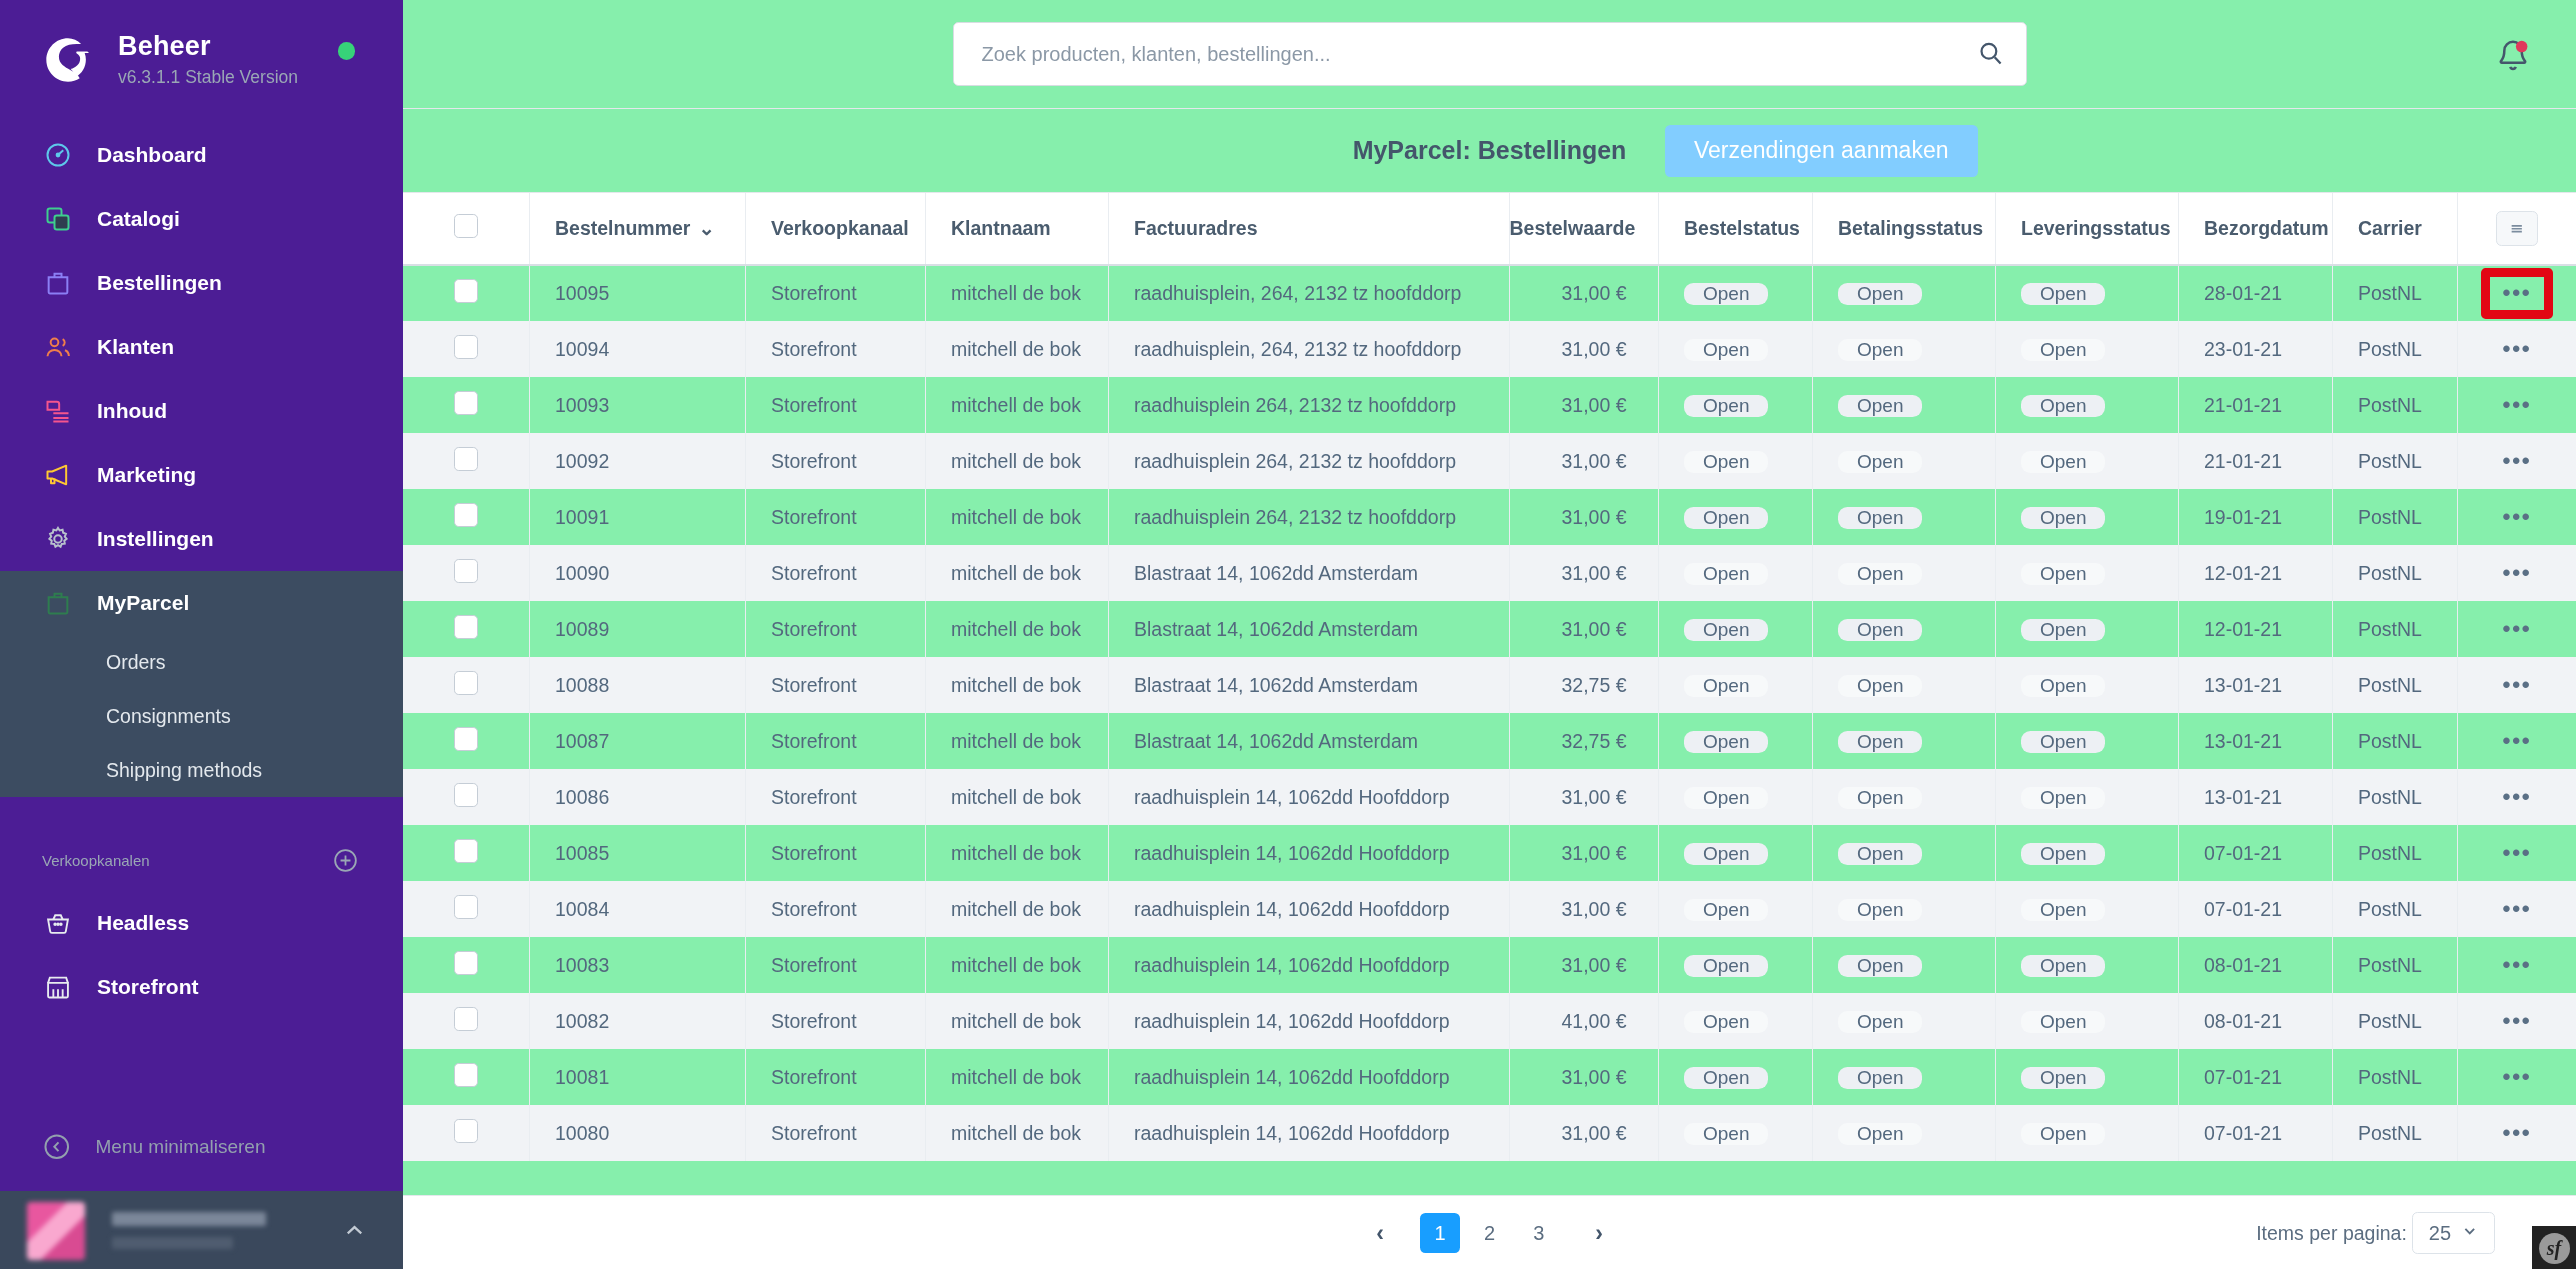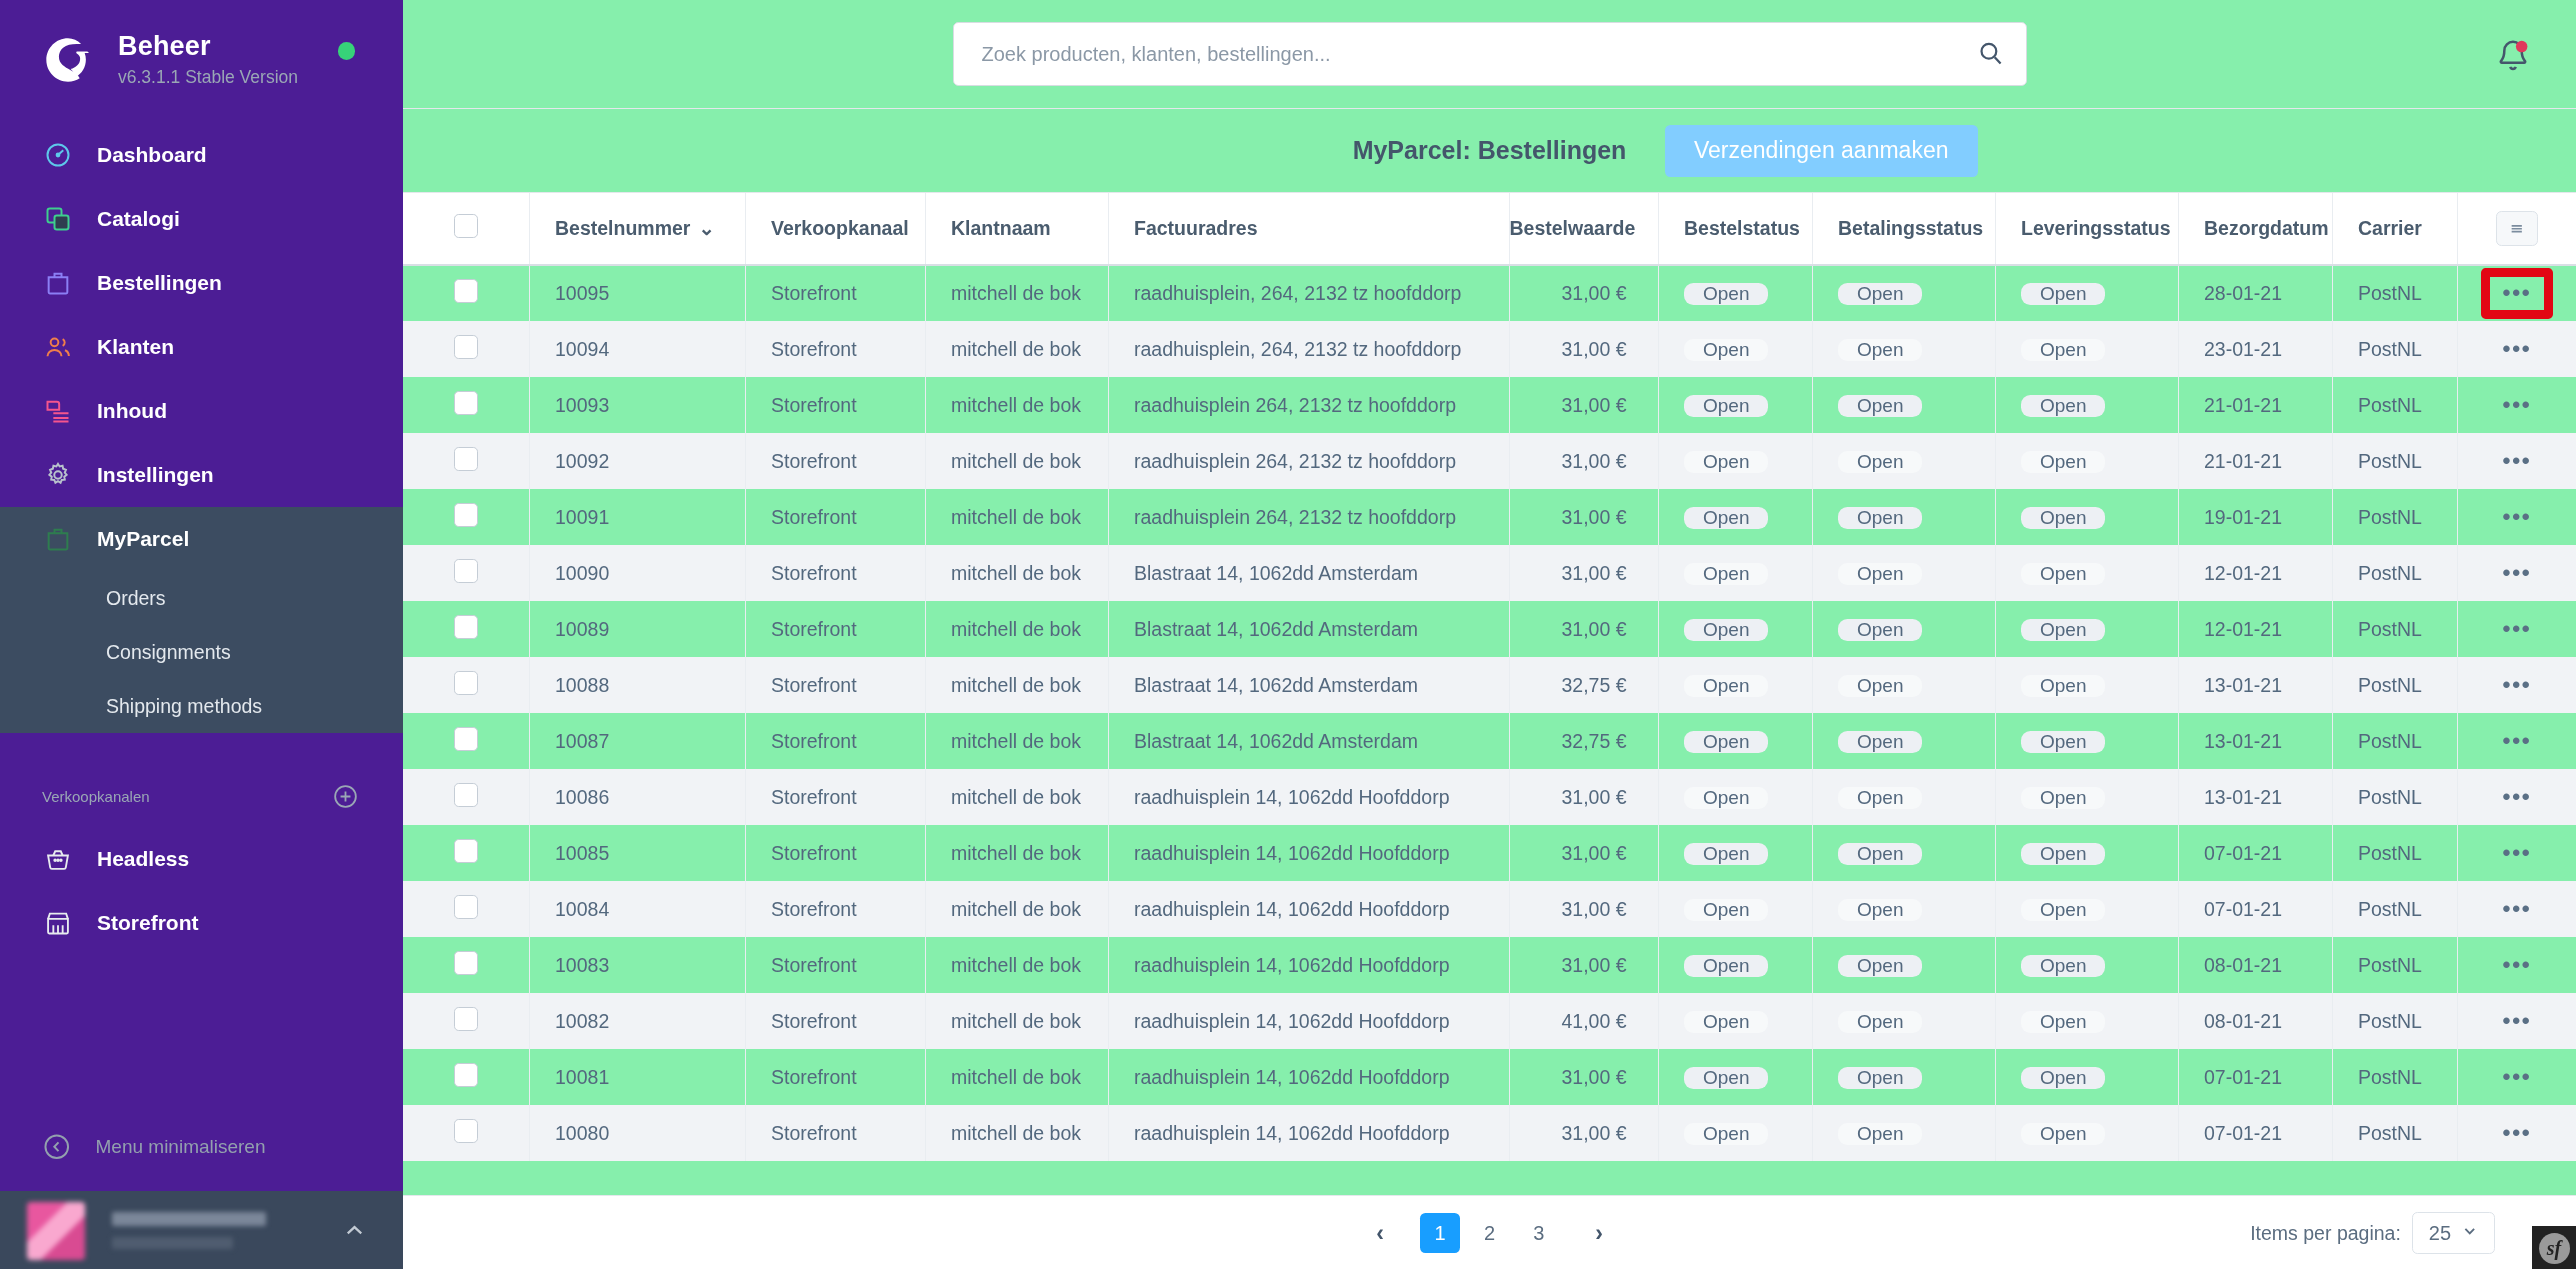--- a/index.html
+++ b/index.html
@@ -156,21 +156,21 @@
   }
   .pager { margin: 0 auto; display: flex; align-items: center; gap: 9.4px; }
   .pg {
     min-width: 40px; height: 40px; border-radius: 5.4px;
     display: flex; align-items: center; justify-content: center;
     font-size: 20px; color: #5b6d80; cursor: pointer; padding: 0 10.7px;
   }
   .pg.active { background: #189eff; color: #fff; font-weight: normal; }
   .pg.arrow { font-size: 23px; color: #44566b; font-weight: bold; margin: 0 10.7px; }
   .perpage {
-    position: absolute; right: 81px; display: flex; align-items: center; gap: 11px;
+    position: absolute; right: 81px; display: flex; align-items: center; gap: 5px;
     font-size: 19.5px; color: #5b6d80;
   }
   .perpage .sel {
     border: 1.3px solid #dde3e9; border-radius: 5.4px; height: 42px;
     display: flex; align-items: center; gap: 9.4px; padding: 0 16px; cursor: pointer;
     font-size: 20px; color: #5b6d80;
   }
   .sf-badge {
     position: absolute; right: 0; bottom: 0; width: 44px; height: 44px;
     background: #222; display: flex; align-items: center; justify-content: center;
@@ -250,20 +250,29 @@
       <div class="sb-item">
         <span class="ic">
           <svg viewBox="0 0 24 24" fill="none" stroke="#f5558d" stroke-width="1.7">
               <path d="M3 4h8a2 2 0 012 2v5H3z"></path>
               <path d="M8 14h13M8 18h13M8 21h13"></path>
             </svg>
         </span>
         <span>Inhoud</span>
       </div>
 
+      <div class="sb-item">
+        <span class="ic">
+          <svg viewBox="0 0 24 24" fill="none" stroke="#ffc832" stroke-width="1.7" stroke-linejoin="round">
+              <path d="M3 9h4l12-5v16L7 15H3z"></path>
+              <path d="M6 15v4h3v-4"></path>
+            </svg>
+        </span>
+        <span>Marketing</span>
+      </div>
 
       <div class="sb-item">
         <span class="ic">
           <svg viewBox="0 0 24 24" fill="none" stroke="#b8c2cc" stroke-width="1.7">
               <circle cx="12" cy="12" r="3.2"></circle>
               <path d="M12 2.5l1.4 2.2 2.5-.6.5 2.5 2.4 1-1 2.3 1.6 2-2 1.6.4 2.5-2.6.2-1 2.4-2.2-1.3-2.2 1.3-1-2.4-2.6-.2.4-2.5-2-1.6 1.6-2-1-2.3 2.4-1 .5-2.5 2.5.6z"></path>
             </svg>
         </span>
         <span>Instellingen</span>
       </div>

